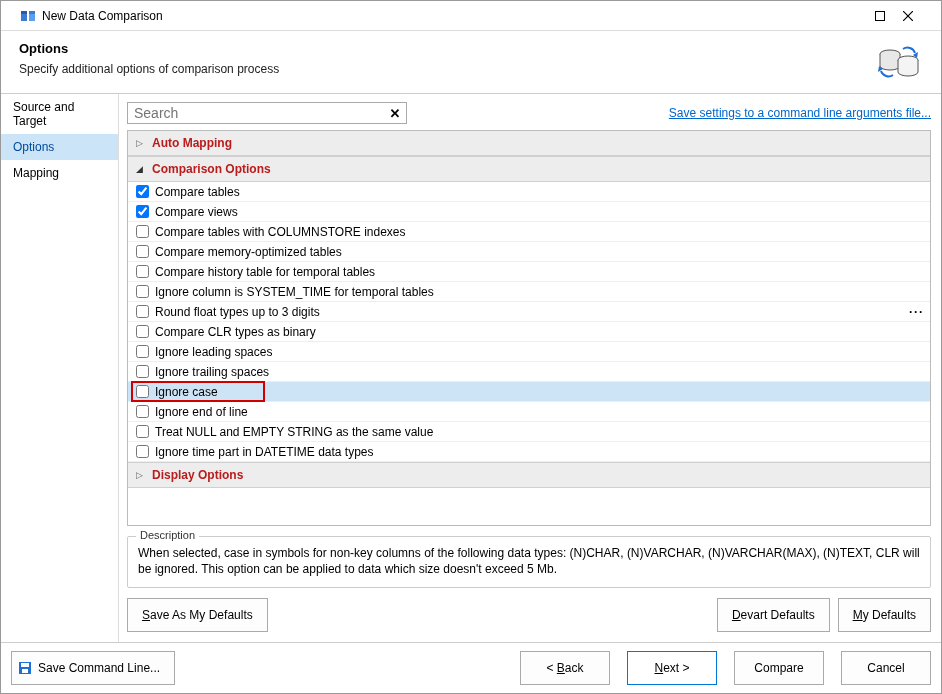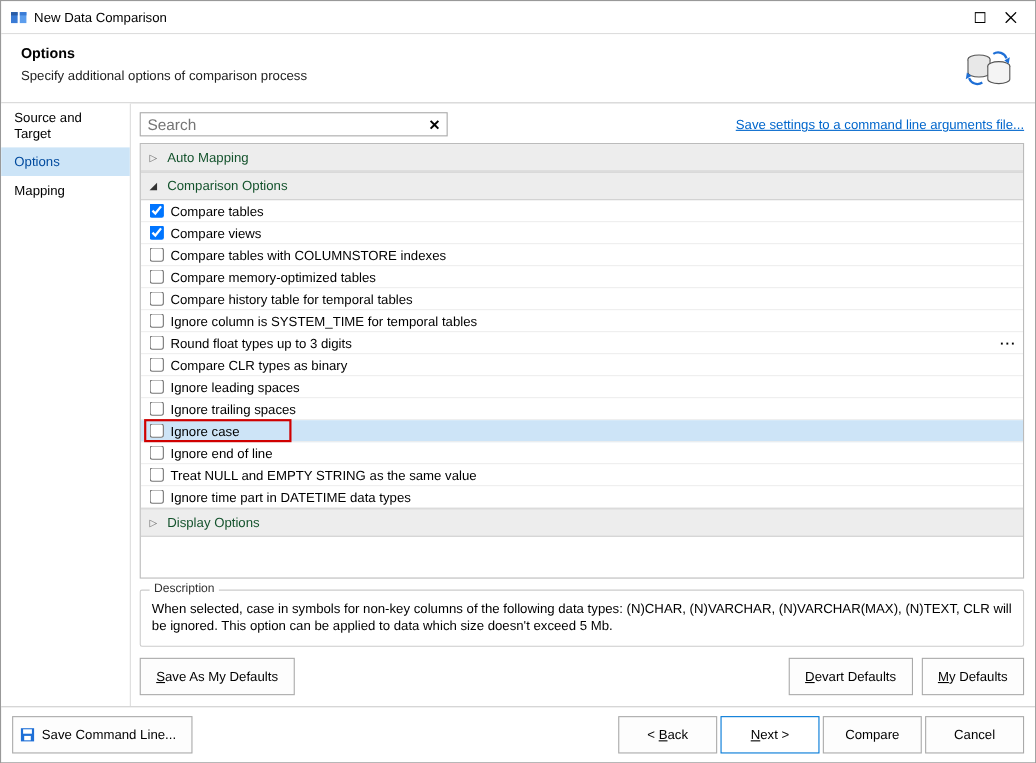--- a/index.html
+++ b/index.html
@@ -12,21 +12,21 @@
   height: 694px;
   overflow: hidden;
   border: 1px solid #999;
   display: flex;
   flex-direction: column;
 }
 .titlebar {
   height: 30px;
   display: flex;
   align-items: center;
-  padding: 0 8px;
+  padding: 0 19px;
   border-bottom: 1px solid #ddd;
 }
 .titlebar .icon { width: 16px; height: 16px; margin-right: 6px; }
 .titlebar .title { flex: 1; font-size: 12px; }
 .titlebar .winbtn { width: 28px; height: 22px; display:flex; align-items:center; justify-content:center; cursor:pointer; }
 .header {
   padding: 10px 18px 12px 18px;
   display: flex;
   align-items: flex-start;
   border-bottom: 1px solid #ccc;
@@ -42,33 +42,33 @@
 .content { flex: 1; display: flex; flex-direction: column; padding: 8px 10px 0 8px; min-height:0; }
 .content-top { display:flex; align-items:center; gap:10px; margin-bottom: 6px; }
 .search-wrap { position:relative; width: 280px; }
 .search-input { width: 100%; height: 22px; border: 1px solid #aaa; padding: 2px 22px 2px 6px; font-size: 14px; }
 .search-clear { position:absolute; right:4px; top:3px; width:16px; height:16px; cursor:pointer; display:flex; align-items:center; justify-content:center; font-size:13px; font-weight:bold; }
 .save-link { margin-left:auto; color:#0066cc; text-decoration:underline; cursor:pointer; font-size:12px; }
 .options-list { flex:1; border:1px solid #bbb; overflow-y:auto; background:#fff; }
 .section-hdr { background:#ededed; border-top:1px solid #d0d0d0; border-bottom:1px solid #d0d0d0; padding: 5px 8px; display:flex; align-items:center; gap:6px; cursor:pointer; }
 .section-hdr:first-child { border-top:none; }
 .section-hdr .tri { font-size: 9px; color:#666; width:10px; }
-.section-hdr .lbl { color:#14532d; font-weight:normal; font-size:12px; }
+.section-hdr .lbl { color:#b91c1c; font-weight:bold; font-size:12px; }
 .opt-row { display:flex; align-items:center; padding: 2px 8px 2px 8px; border-bottom:1px solid #eee; height:20px; cursor:pointer; position:relative; }
 .opt-row input[type=checkbox] { margin-right: 6px; width:13px; height:13px; }
 .opt-row:nth-child(even){}
 .opt-row.selected { background:#cde4f7; }
 .opt-row .more { position:absolute; right:6px; font-weight:bold; letter-spacing:1px; }
 .desc-box { margin-top:10px; border:1px solid #ccc; border-radius:2px; padding: 8px 10px 10px 10px; position:relative; }
 .desc-box .legend { position:absolute; top:-8px; left:8px; background:#fff; padding:0 4px; font-size:11px; color:#333; }
 .desc-box p { font-size:12px; line-height:1.35; }
 .defaults-row { display:flex; padding: 10px 0; gap:8px; }
 .btn { height:24px; padding:16px 14px; background:#fdfdfd; border:1px solid #aaa; font-size:12px; cursor:pointer; display:inline-flex; align-items:center; justify-content:center; min-width:90px; }
 .btn.primary { border:1px solid #0078d7; background:#fff; }
-.footer { border-top:1px solid #ccc; padding: 8px 10px; display:flex; align-items:flex-start; gap:3px; }
+.footer { border-top:1px solid #ccc; padding: 8px 10px; display:flex; align-items:flex-start; gap:17px; }
 .footer .spacer { flex:1; }
 .underline-letter { text-decoration: underline; }
 .red-outline { outline: 2px solid #d00000; outline-offset:-1px; }
 </style>
 </head>
 <body>
 
 <div class="titlebar">
   <span class="icon">
     <svg viewBox="0 0 16 16" width="16" height="16">

